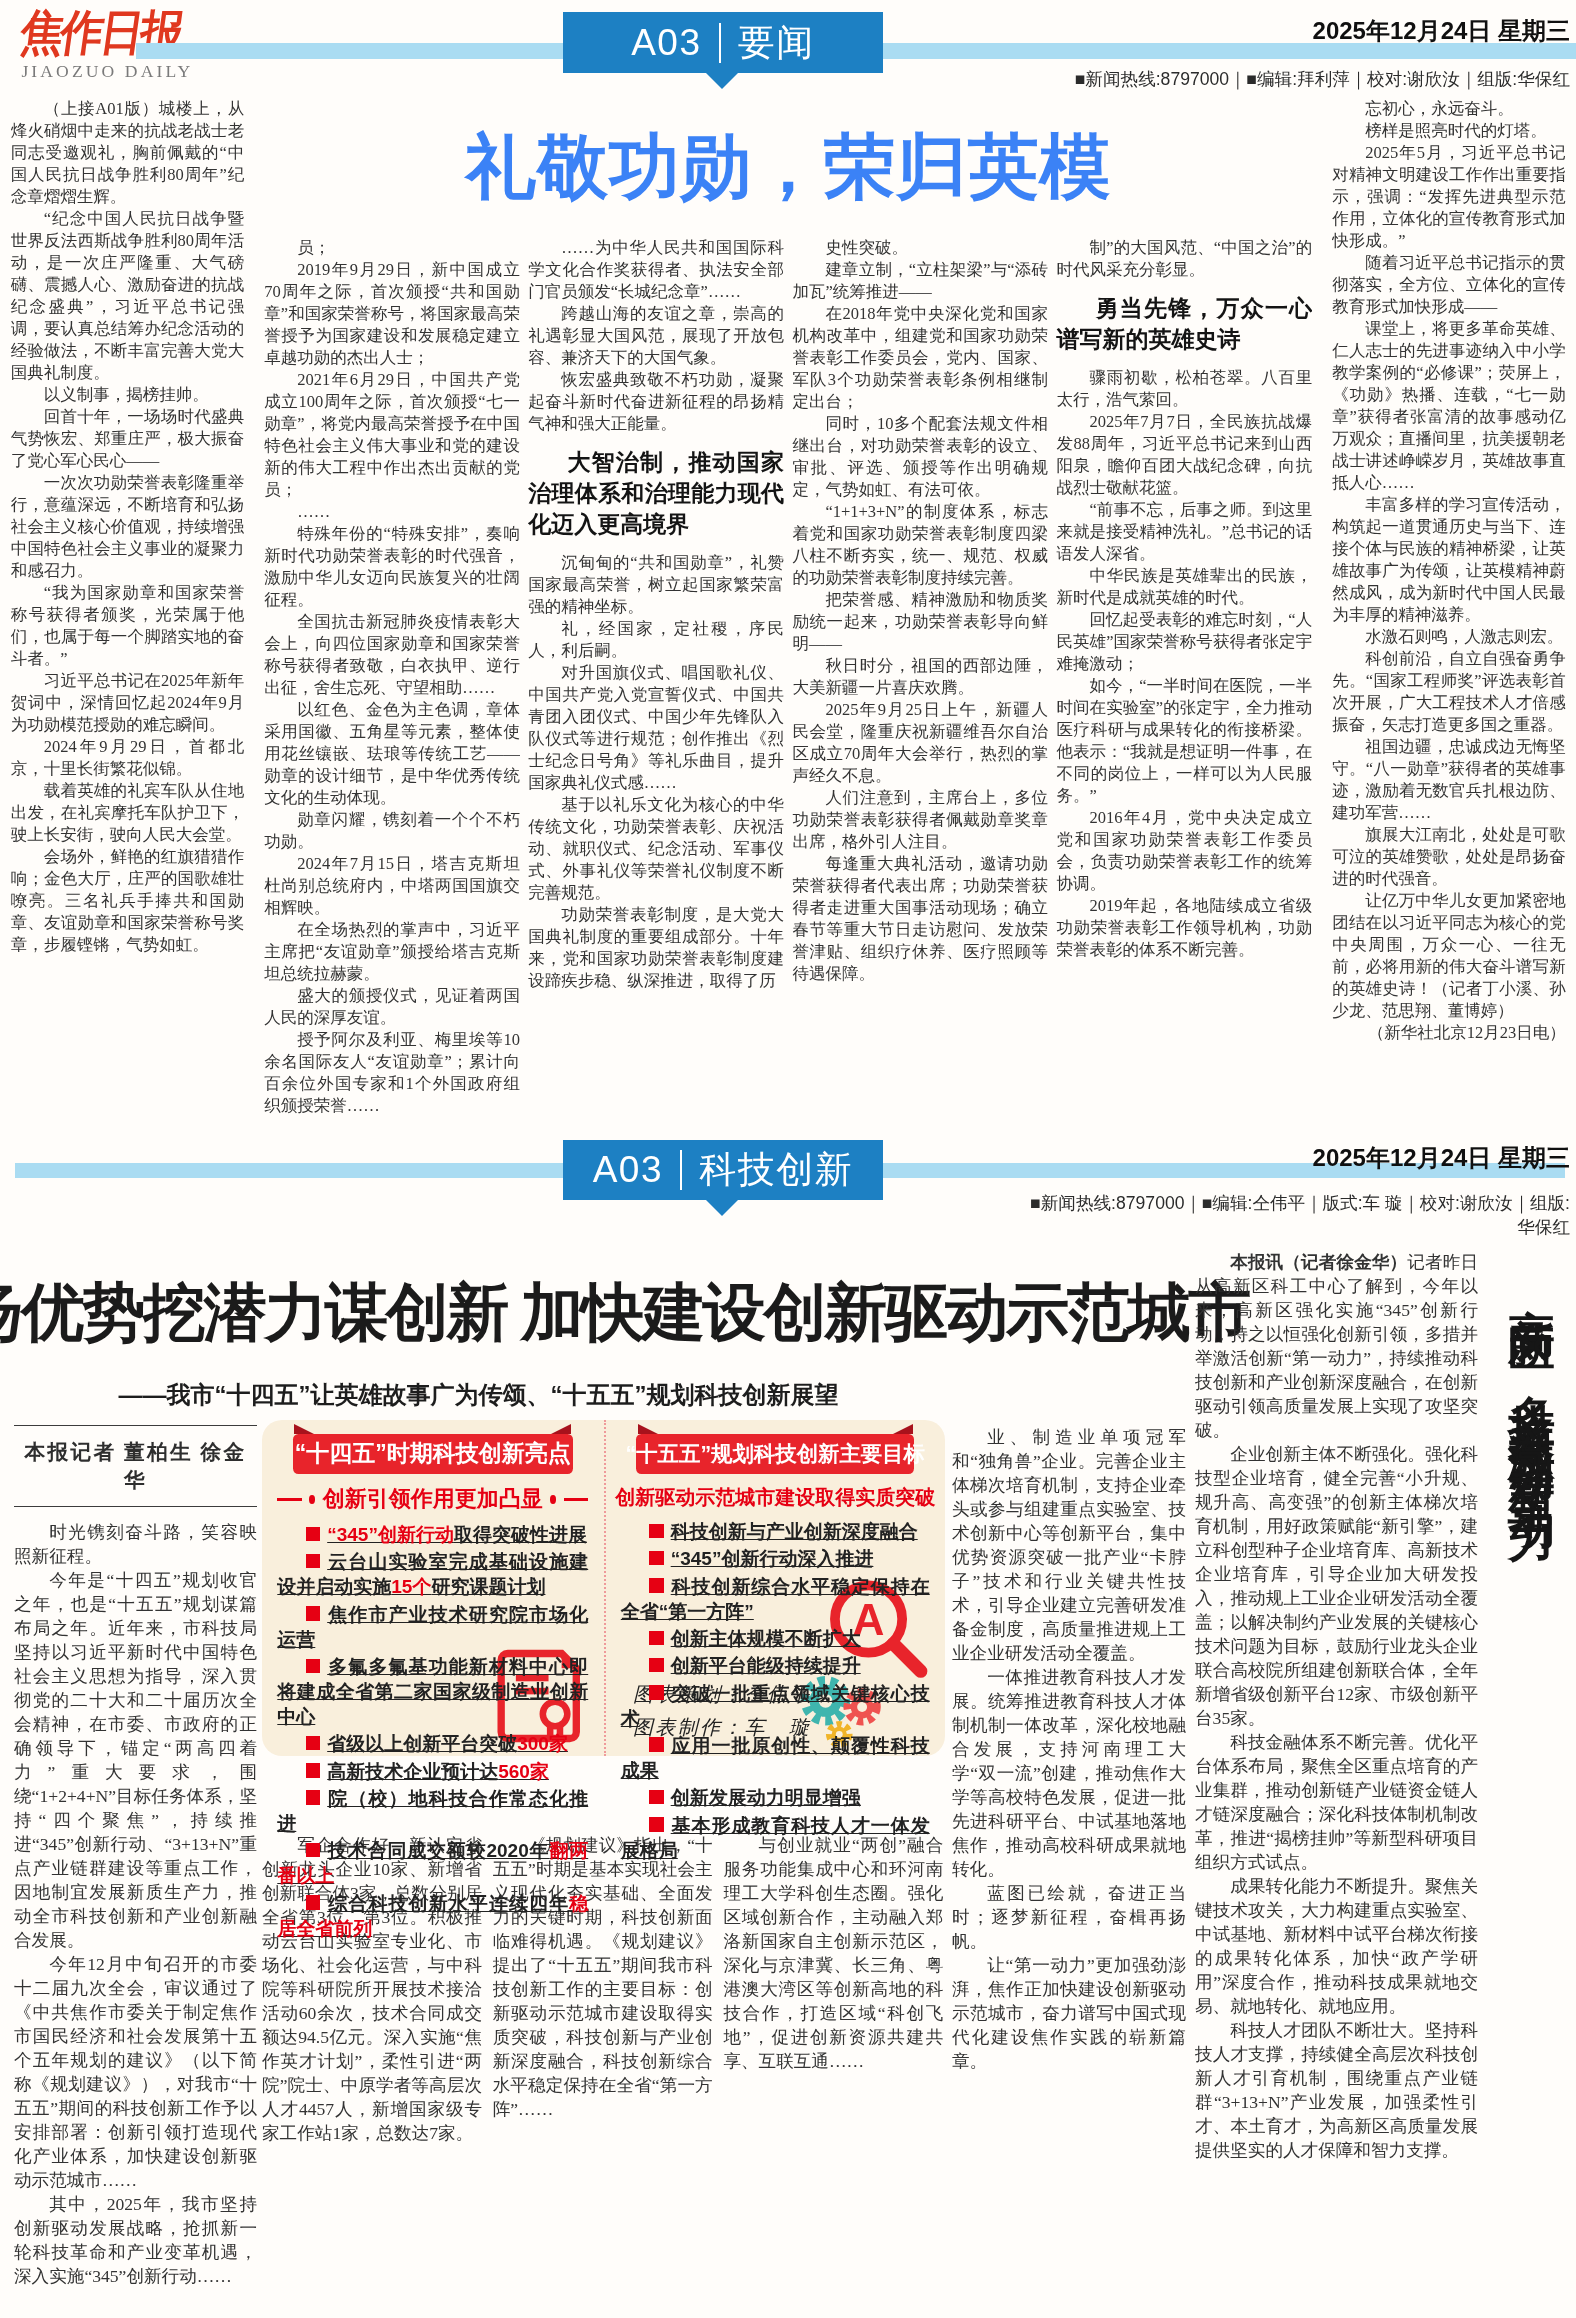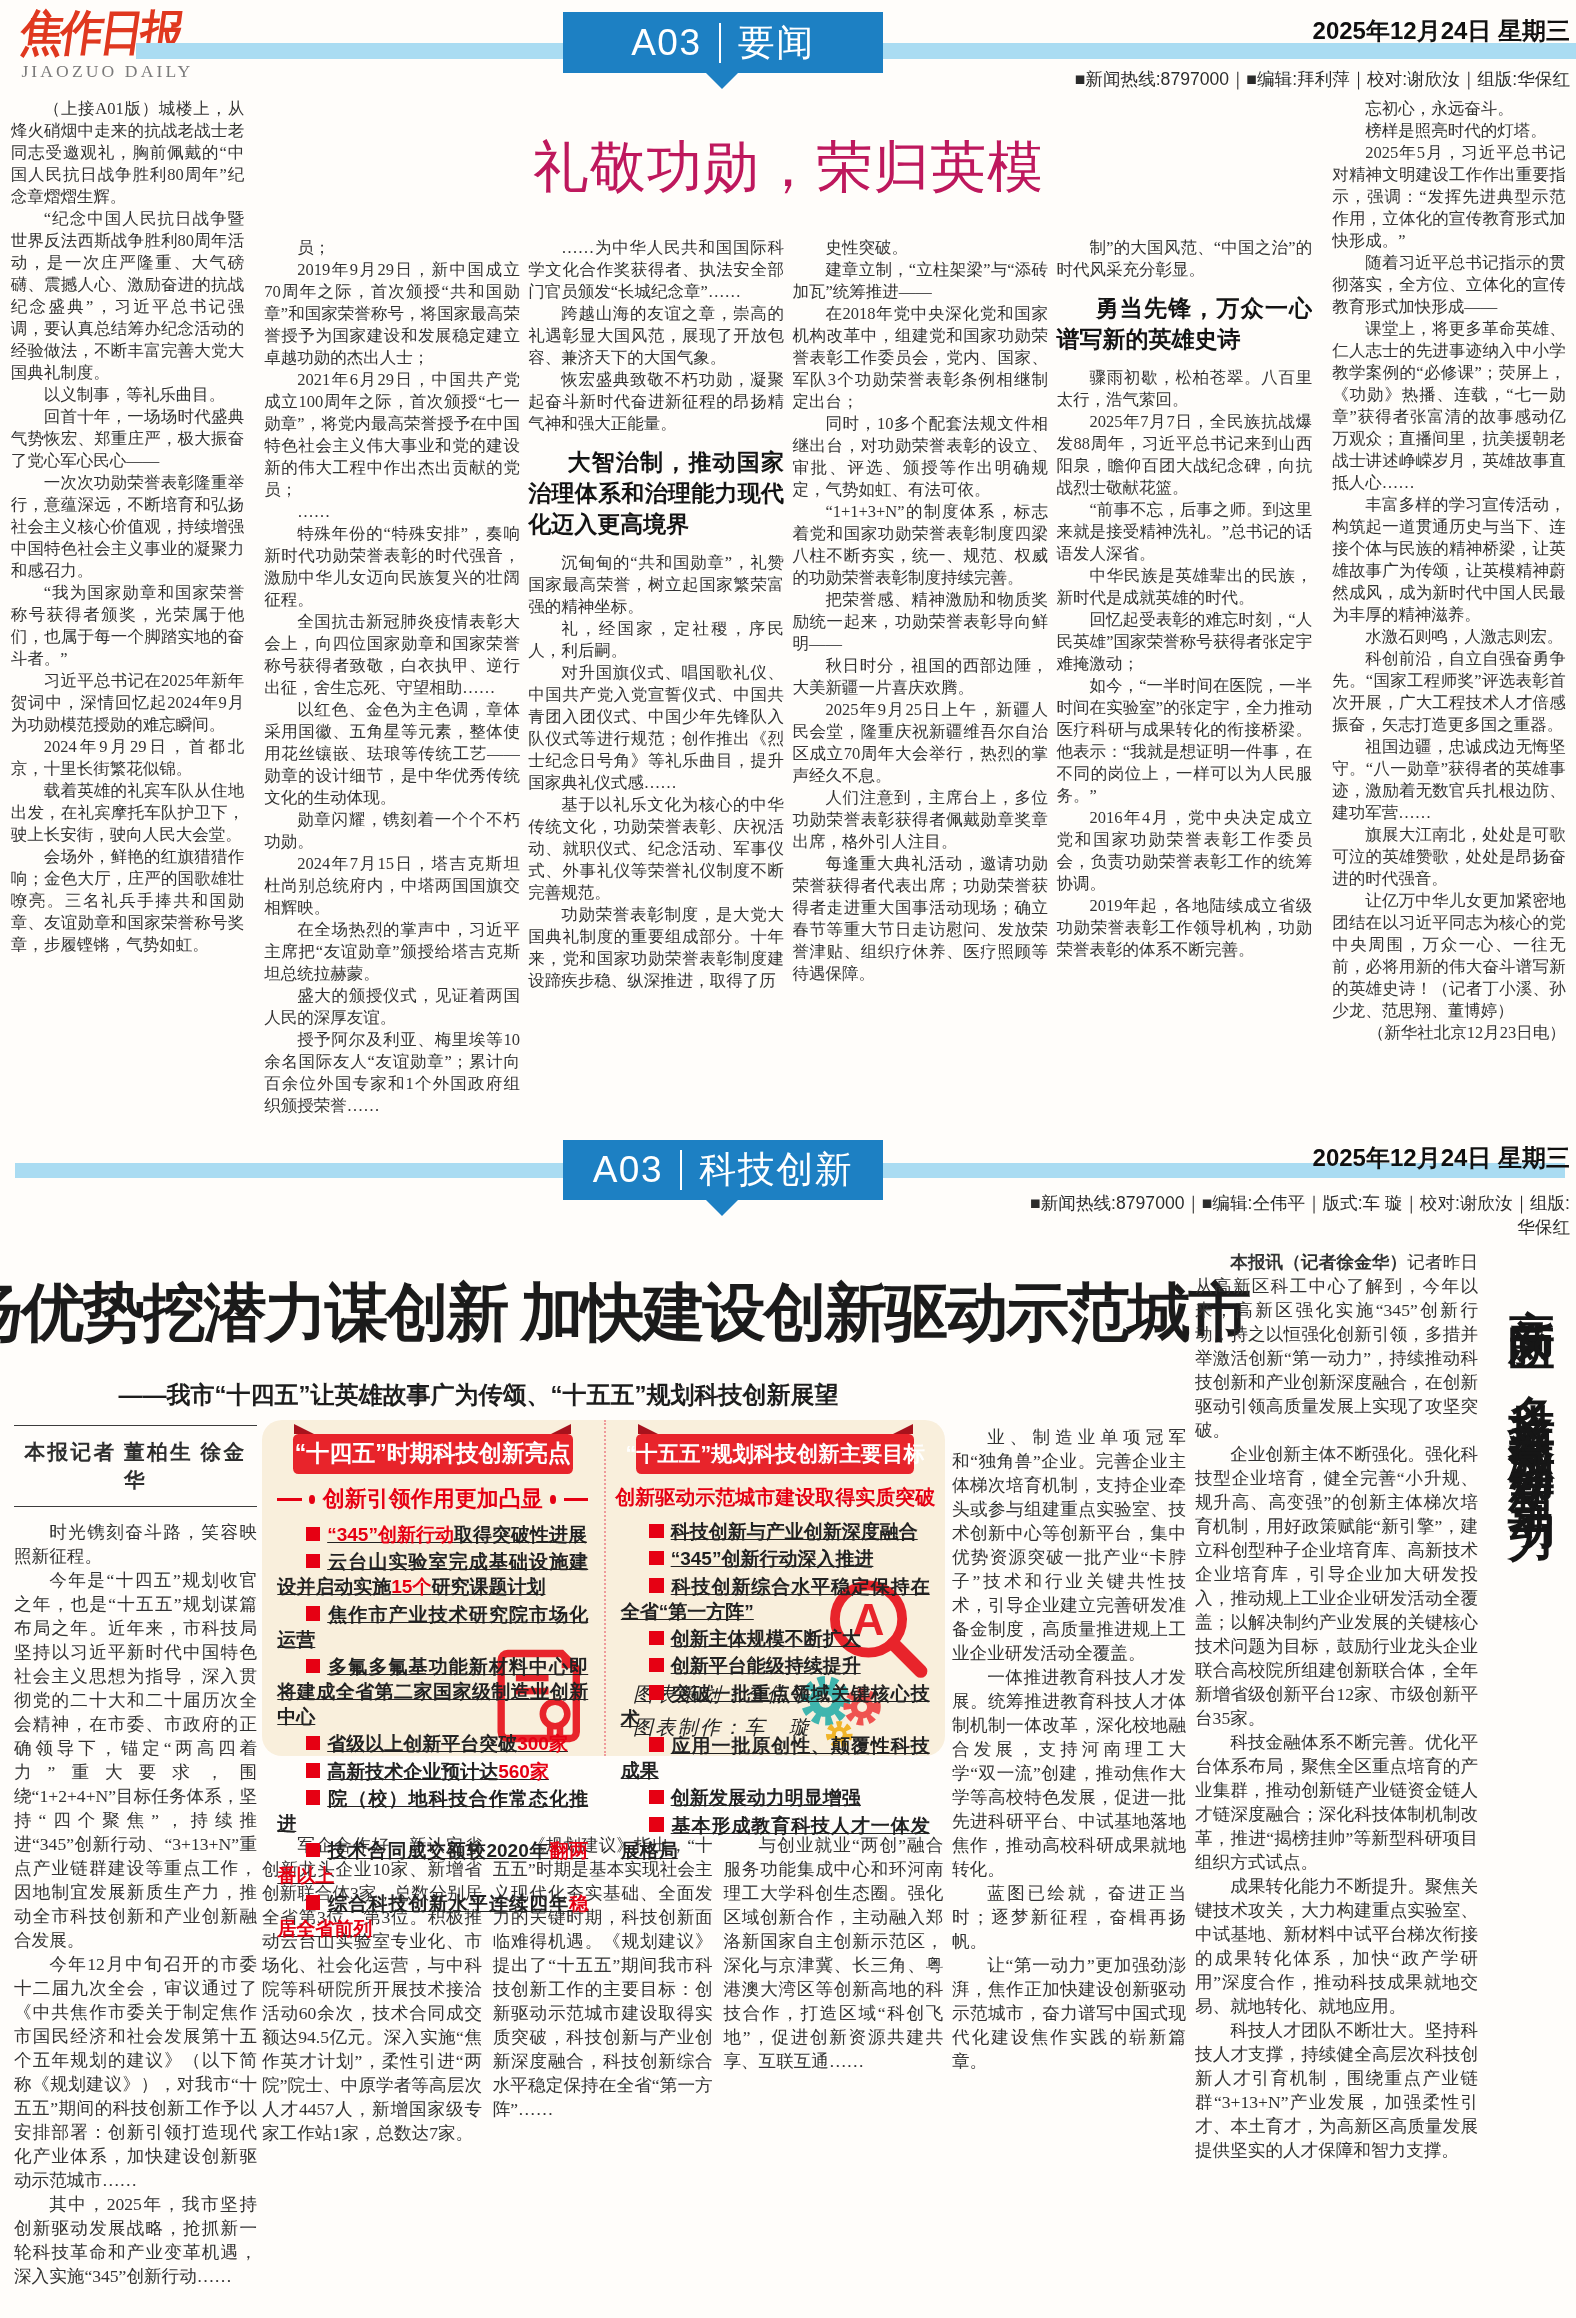--- a/index.html
+++ b/index.html
@@ -26,21 +26,21 @@
   
   .col{overflow:hidden;}
   .bp{margin:0;font-size:16.5px;line-height:22px;text-align:justify;text-indent:2em;color:#333;}
   .bp.credit{text-align:right;text-indent:0;}
   .subhead{font-family:"Liberation Sans","DejaVu Sans",sans-serif;font-size:23px;line-height:31px;
            font-weight:700;color:#141414;margin:12.2px 0;text-indent:1.7em;text-align:justify;}
   .lead{font-family:"Liberation Sans","DejaVu Sans",sans-serif;font-weight:700;}
 
   
   .headline-top{height:139px;display:flex;align-items:center;justify-content:center;
-                font-size:56px;font-weight:400;color:#be185d;letter-spacing:0.8px;white-space:nowrap;}
+                font-size:71px;font-weight:700;color:#3b82f6;letter-spacing:0.8px;white-space:nowrap;}
   .art-top{display:flex;gap:20px;}
   .midcols{display:flex;gap:8.4px;height:892px;}
 
   .headline-bot{display:flex;align-items:center;justify-content:center;font-size:63px;font-weight:900;
                 color:#1b1b1b;letter-spacing:-2.3px;white-space:nowrap;}
   .subtitle-bot{text-align:center;font-size:24px;font-weight:700;color:#1d1d1d;
                 font-family:"Liberation Sans","DejaVu Sans",sans-serif;}
 
   
   .byline{border-top:1.5px solid #3c3c3c;border-bottom:1.5px solid #3c3c3c;padding:12.2px 1.5px;
@@ -89,21 +89,21 @@
     <span>要闻</span>
     <div class="notch"></div>
   </div>
   <div class="abs pgdate sans" style="left:1255px;top:15.3px;width:315px;">2025年12月24日 星期三</div>
   <div class="abs staffline sans" style="left:1018px;top:67px;width:552px;">■新闻热线:8797000｜■编辑:拜利萍｜校对:谢欣汝｜组版:华保红</div>
 
   <div class="abs art-top" style="left:10.7px;top:98px;width:1555px;height:1032px;">
     <div class="col" style="width:253px;height:1032px;">
         <p class="bp">（上接A01版）城楼上，从烽火硝烟中走来的抗战老战士老同志受邀观礼，胸前佩戴的“中国人民抗日战争胜利80周年”纪念章熠熠生辉。</p>
         <p class="bp">“纪念中国人民抗日战争暨世界反法西斯战争胜利80周年活动，是一次庄严隆重、大气磅礴、震撼人心、激励奋进的抗战纪念盛典”，习近平总书记强调，要认真总结筹办纪念活动的经验做法，不断丰富完善大党大国典礼制度。</p>
-        <p class="bp">以义制事，等礼乐曲目。</p>
+        <p class="bp">以义制事，揭榜挂帅。</p>
         <p class="bp">回首十年，一场场时代盛典气势恢宏、郑重庄严，极大振奋了党心军心民心——</p>
         <p class="bp">一次次功勋荣誉表彰隆重举行，意蕴深远，不断培育和弘扬社会主义核心价值观，持续增强中国特色社会主义事业的凝聚力和感召力。</p>
         <p class="bp">“我为国家勋章和国家荣誉称号获得者颁奖，光荣属于他们，也属于每一个脚踏实地的奋斗者。”</p>
         <p class="bp">习近平总书记在2025年新年贺词中，深情回忆起2024年9月为功勋模范授勋的难忘瞬间。</p>
         <p class="bp">2024年9月29日，首都北京，十里长街繁花似锦。</p>
         <p class="bp">载着英雄的礼宾车队从住地出发，在礼宾摩托车队护卫下，驶上长安街，驶向人民大会堂。</p>
         <p class="bp">会场外，鲜艳的红旗猎猎作响；金色大厅，庄严的国歌雄壮嘹亮。三名礼兵手捧共和国勋章、友谊勋章和国家荣誉称号奖章，步履铿锵，气势如虹。</p>
       </div>
     <div style="width:1048px;">
       <h1 class="headline-top" style="margin:0;">礼敬功勋，荣归英模</h1>

